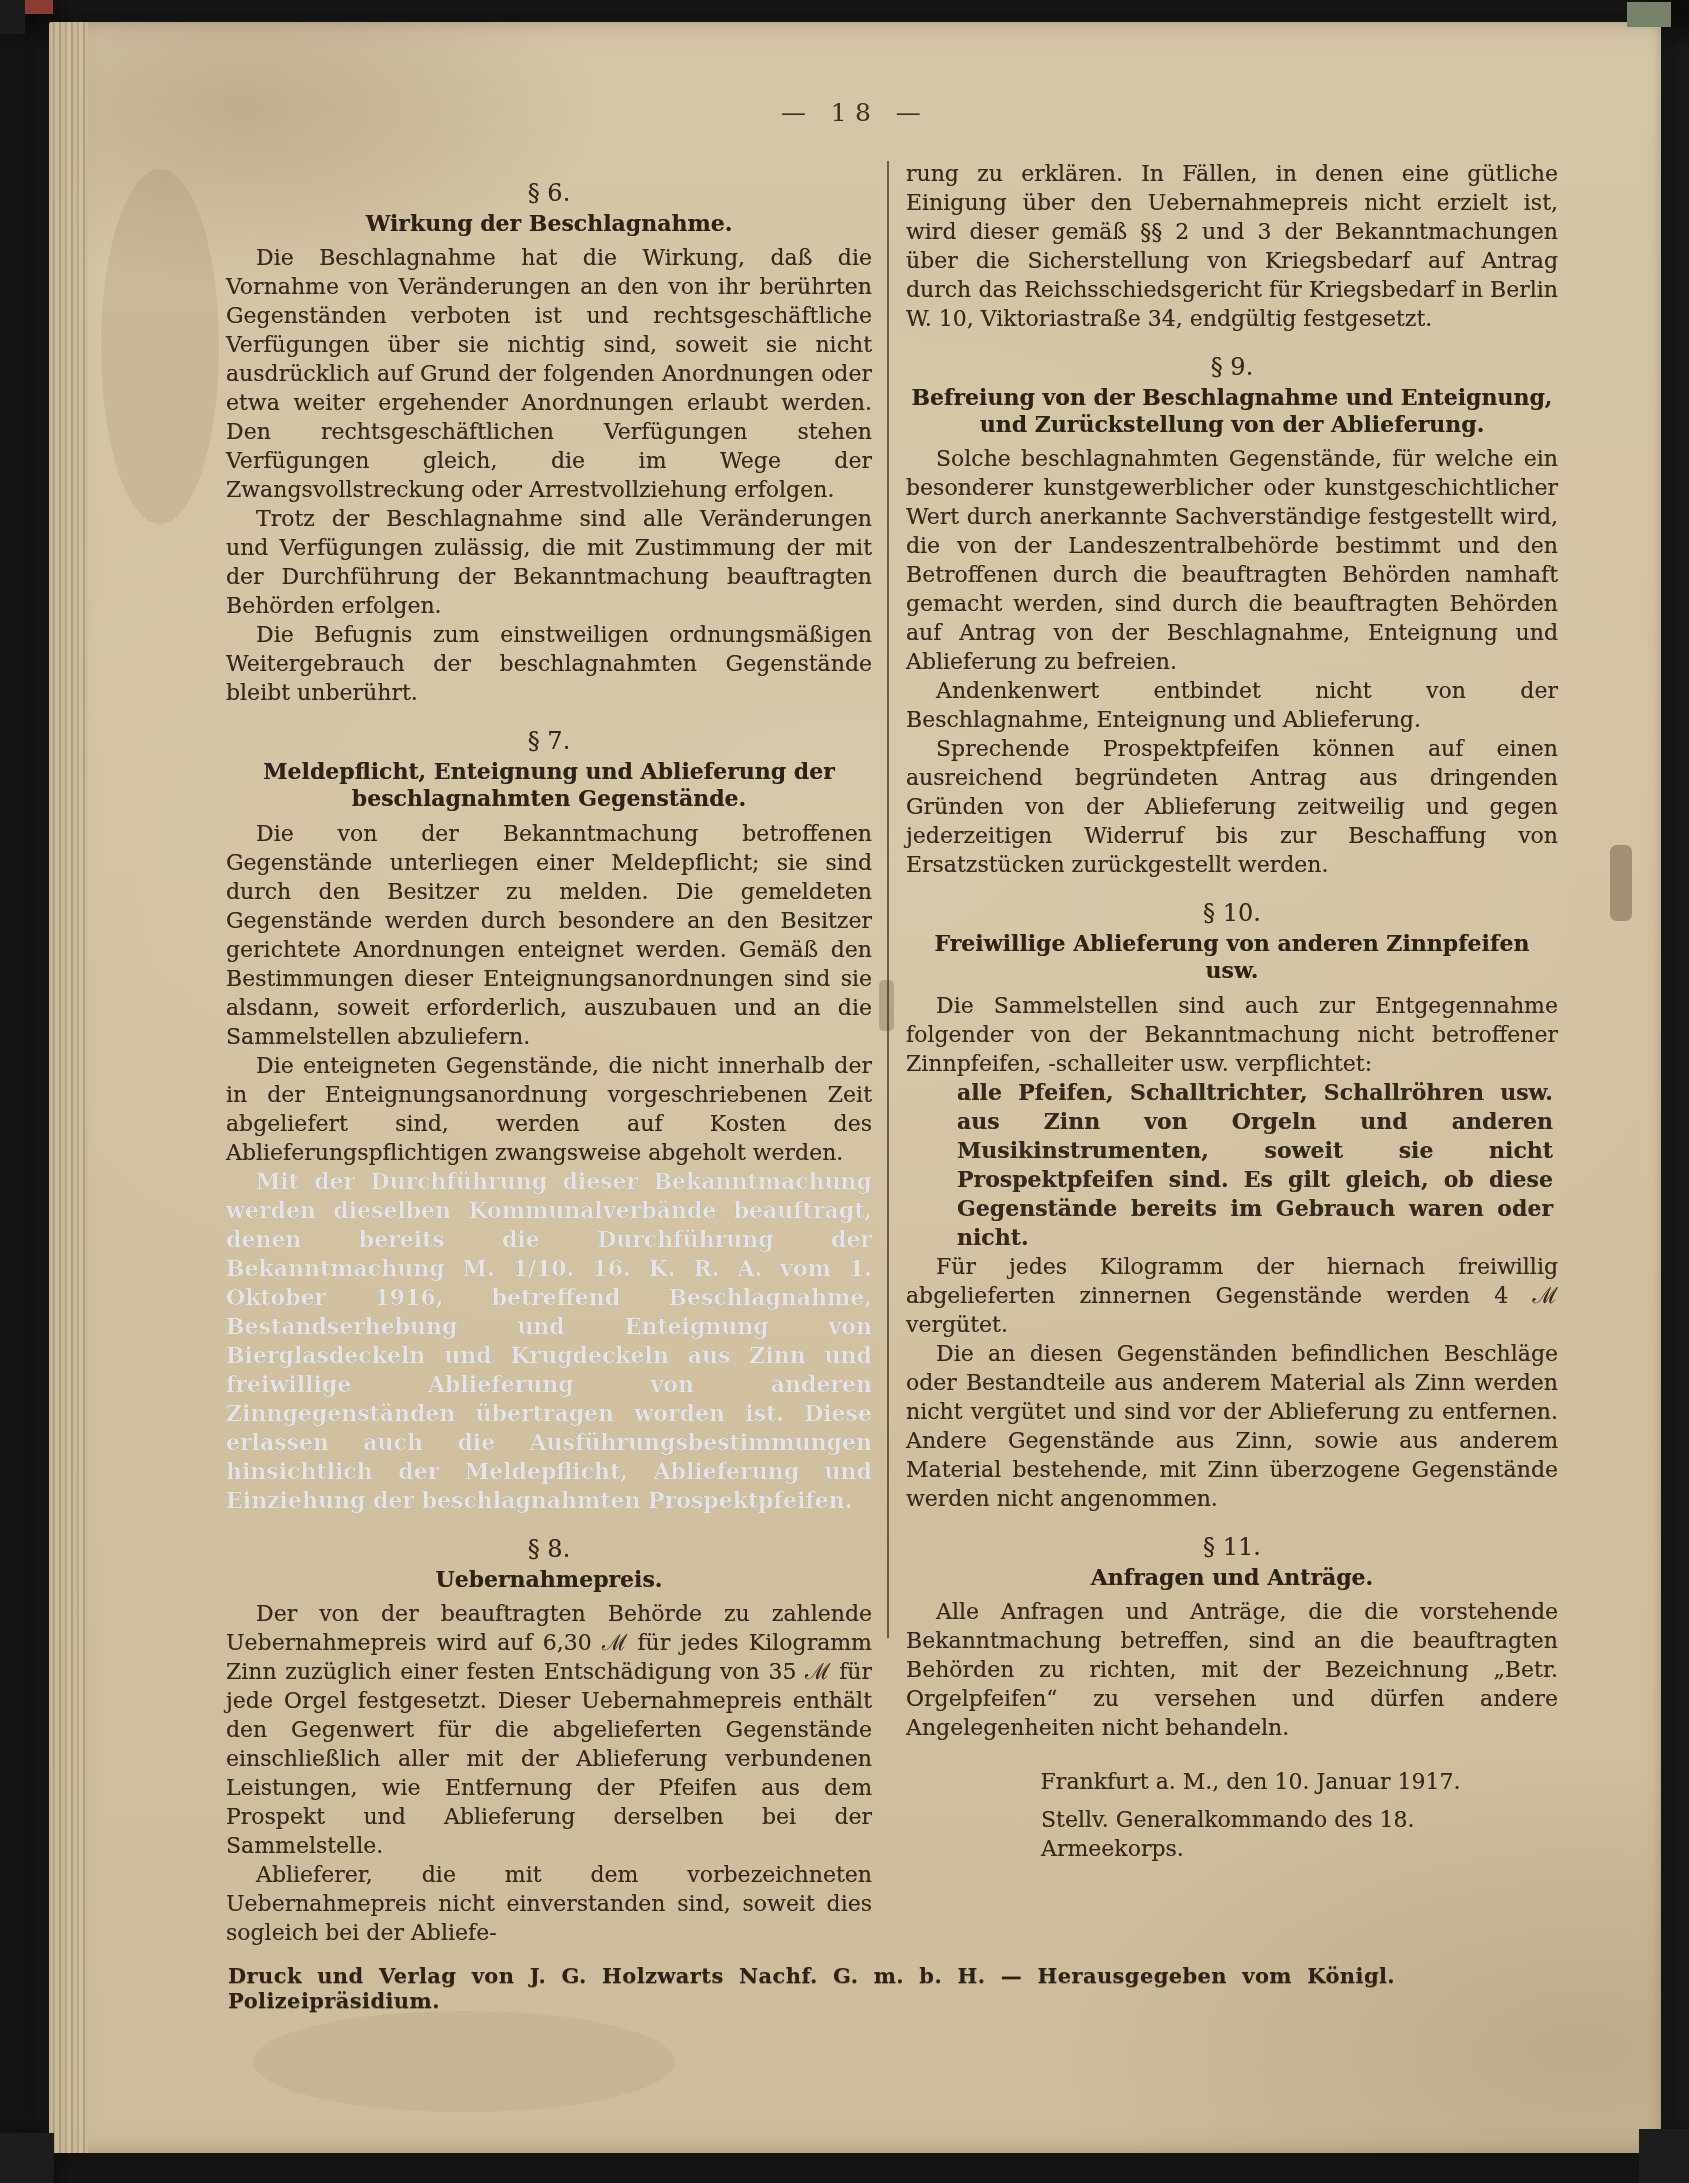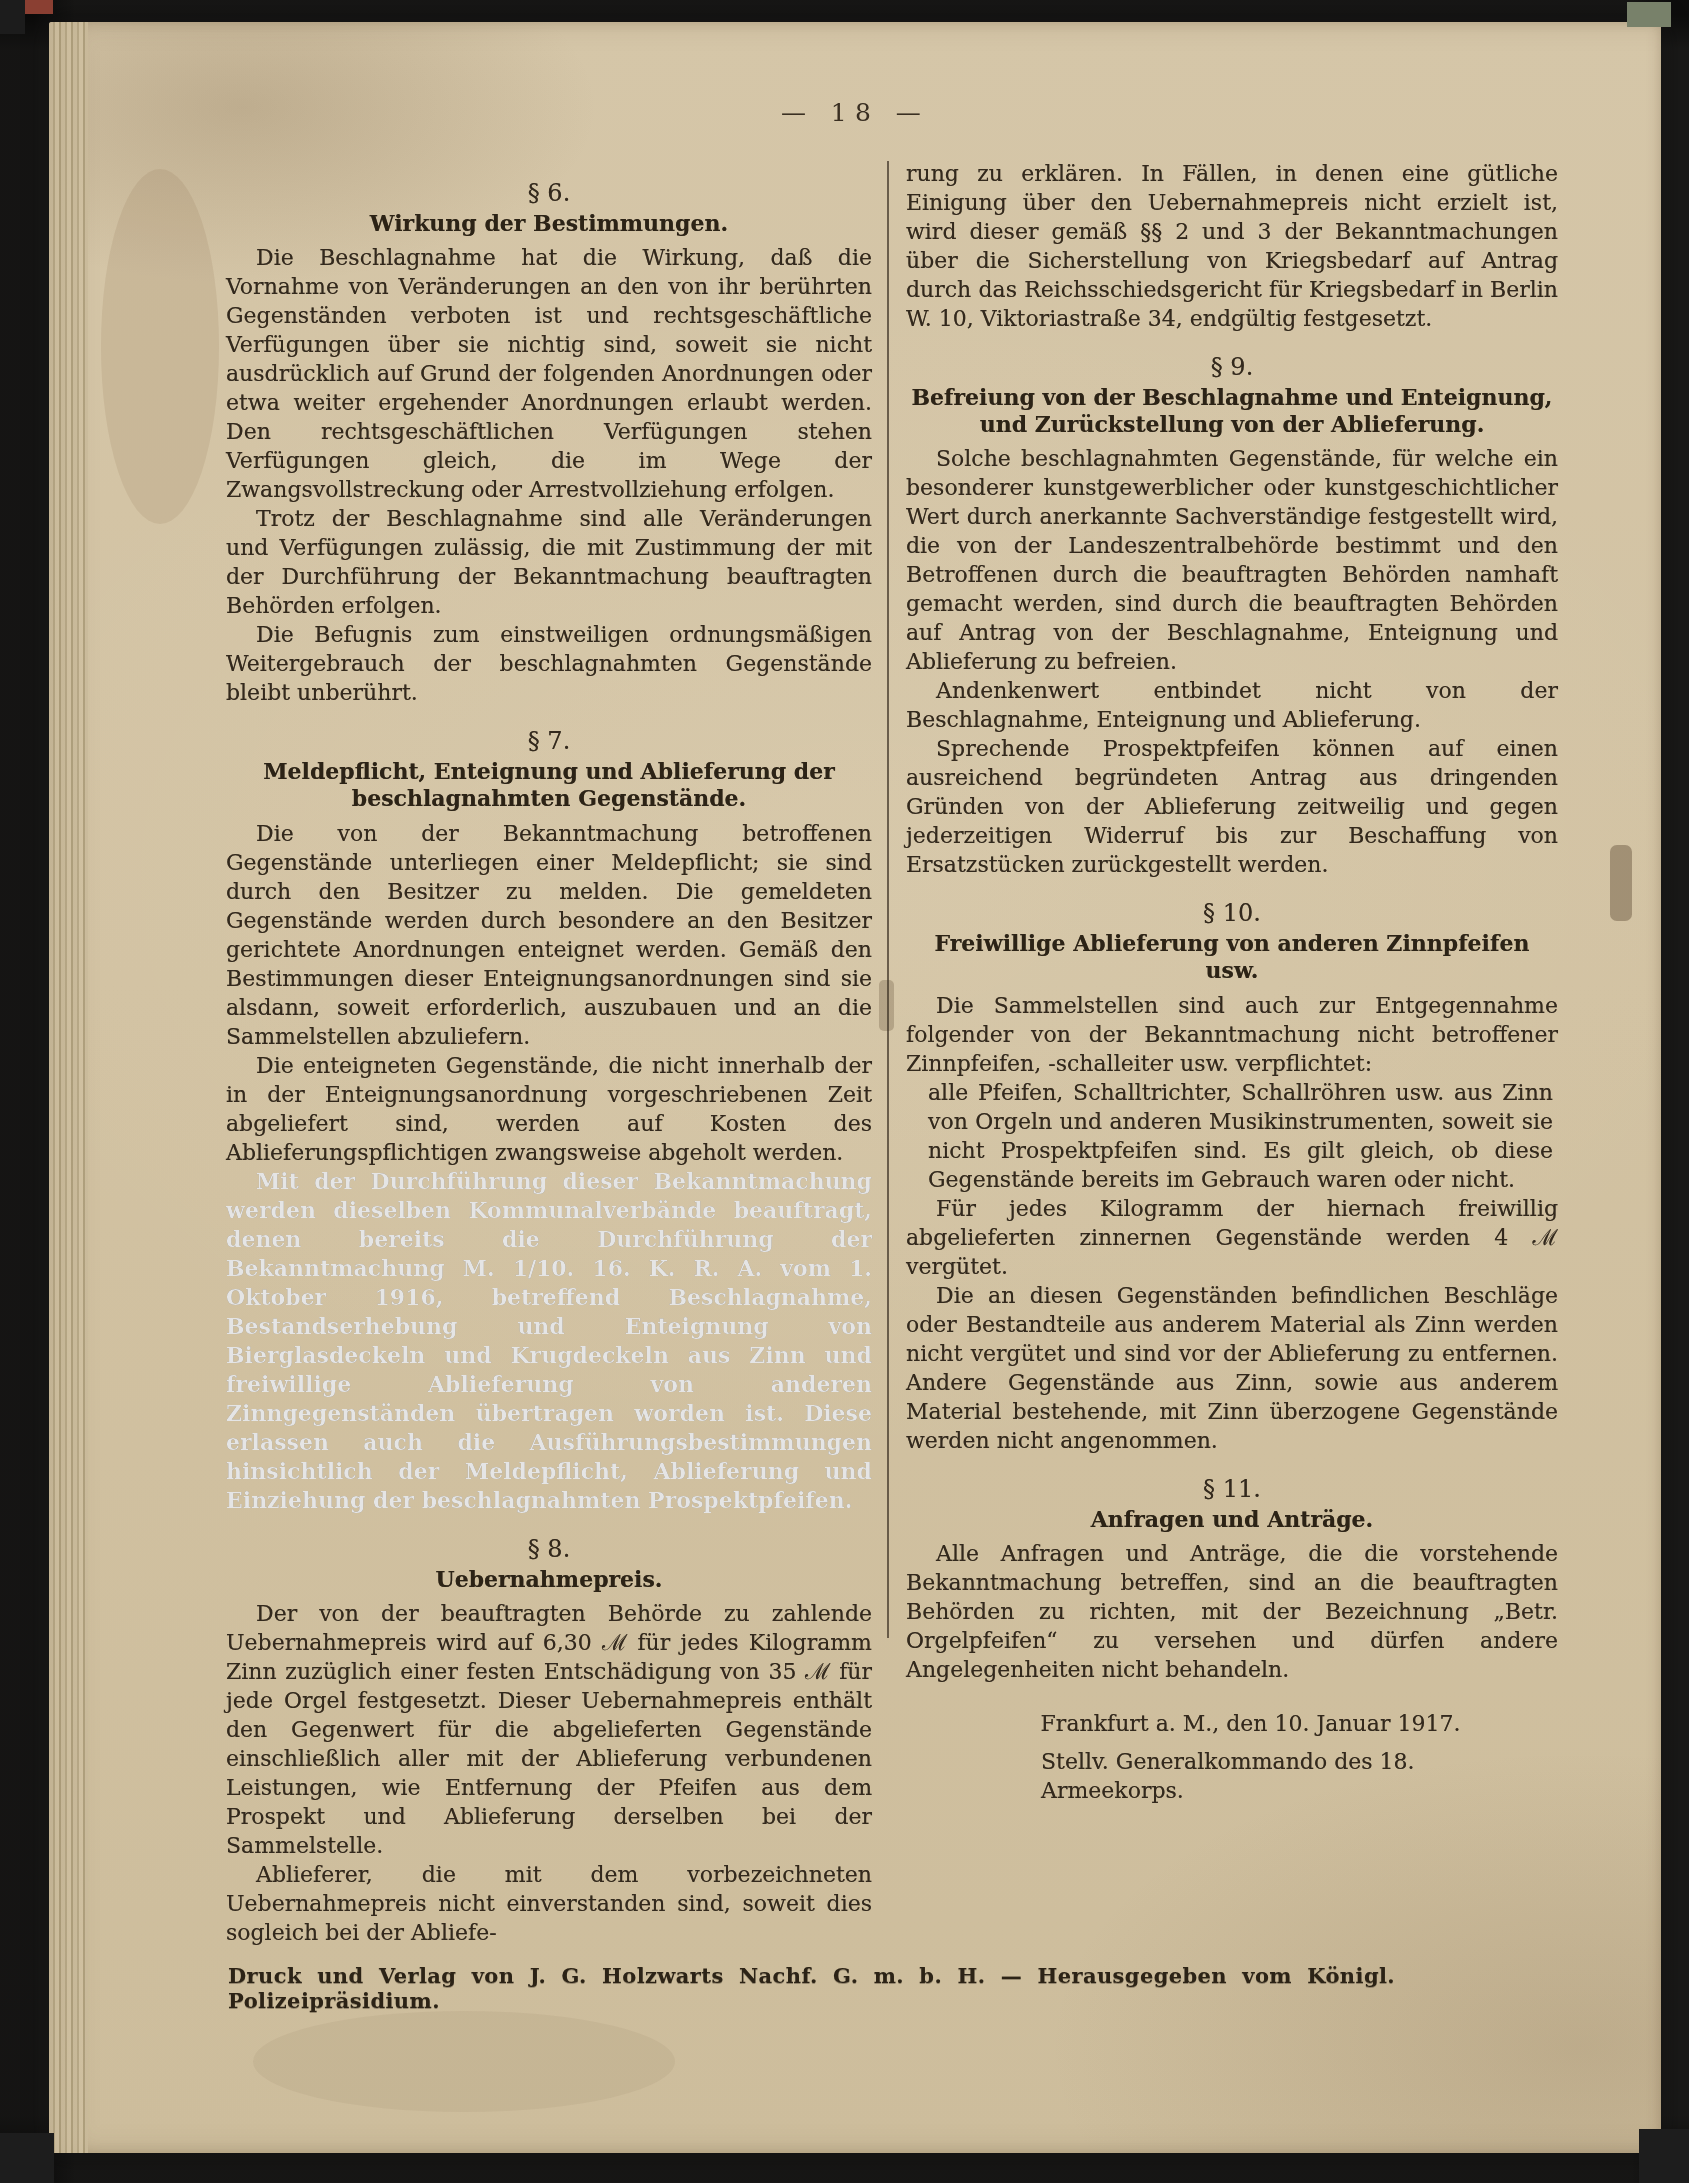--- a/index.html
+++ b/index.html
@@ -51,21 +51,21 @@
   .sec-num{
     text-align:center;margin:20px 0 1.7px 0;font-size:24px;text-indent:0;
   }
   .sec-title{
     text-align:center;font-weight:bold;margin:0 0 6.8px 0;font-size:22px;line-height:27px;text-indent:0;
     color:#2c2316;
   }
   .para{margin:0;text-indent:30px;}
   .para.cont{text-indent:0;}
   .para.bold{font-weight:bold;color:#e5e5e5;}
-  .para.block{margin-left:22px;margin-right:5px;text-indent:0;}
+  .para.block{margin-left:51px;margin-right:5px;text-indent:0;font-weight:bold;}
   .closing-date{margin:25px 0 0 0;text-indent:37px;text-align:center;}
   .closing-signature{margin:8.4px 0 0 0;padding-left:135px;text-align:left;text-indent:0;}
   .footer-line{
     position:absolute;left:228px;top:1935px;width:1305px;
     font-weight:bold;font-size:21px;color:#2c2316;letter-spacing:0.4px;word-spacing:7.6px;
     text-shadow:0 0.8px 0 rgba(44,35,22,.35);
     margin-top:28px;
   }
 </style>
 </head>
@@ -84,21 +84,21 @@
 
 <div class="stain" style="left:101px;top:169px;width:118px;height:355px;background:rgba(120,90,55,.12);"></div>
 <div class="stain" style="left:1610px;top:845px;width:22px;height:76px;background:rgba(70,50,30,.35);border-radius:6.8px;"></div>
 <div class="stain" style="left:879px;top:980px;width:15px;height:51px;background:rgba(80,60,35,.25);border-radius:5px;"></div>
 <div class="stain" style="left:253px;top:2011px;width:422px;height:101px;background:rgba(120,95,60,.08);"></div>
 
 <div class="page-number">—  18  —</div>
 
 <div class="column col-left">
     <div class="sec-num">§ 6.</div>
-    <div class="sec-title">Wirkung der Bestimmungen.</div>
+    <div class="sec-title">Wirkung der Beschlagnahme.</div>
     <p class="para">Die Beschlagnahme hat die Wirkung, daß die Vornahme von Veränderungen an den von ihr berührten Gegenständen verboten ist und rechtsgeschäftliche Verfügungen über sie nichtig sind, soweit sie nicht ausdrücklich auf Grund der folgenden Anordnungen oder etwa weiter ergehender Anordnungen erlaubt werden. Den rechtsgeschäftlichen Verfügungen stehen Verfügungen gleich, die im Wege der Zwangsvollstreckung oder Arrestvollziehung erfolgen.</p>
     <p class="para">Trotz der Beschlagnahme sind alle Veränderungen und Verfügungen zulässig, die mit Zustimmung der mit der Durchführung der Bekanntmachung beauftragten Behörden erfolgen.</p>
     <p class="para">Die Befugnis zum einstweiligen ordnungsmäßigen Weitergebrauch der beschlagnahmten Gegenstände bleibt unberührt.</p>
     <div class="sec-num">§ 7.</div>
     <div class="sec-title">Meldepflicht, Enteignung und Ablieferung der beschlagnahmten Gegenstände.</div>
     <p class="para">Die von der Bekanntmachung betroffenen Gegenstände unterliegen einer Meldepflicht; sie sind durch den Besitzer zu melden. Die gemeldeten Gegenstände werden durch besondere an den Besitzer gerichtete Anordnungen enteignet werden. Gemäß den Bestimmungen dieser Enteignungsanordnungen sind sie alsdann, soweit erforderlich, auszubauen und an die Sammelstellen abzuliefern.</p>
     <p class="para">Die enteigneten Gegenstände, die nicht innerhalb der in der Enteignungsanordnung vorgeschriebenen Zeit abgeliefert sind, werden auf Kosten des Ablieferungspflichtigen zwangsweise abgeholt werden.</p>
     <p class="para bold">Mit der Durchführung dieser Bekanntmachung werden dieselben Kommunalverbände beauftragt, denen bereits die Durchführung der Bekanntmachung M. 1/10. 16. K. R. A. vom 1. Oktober 1916, betreffend Beschlagnahme, Bestandserhebung und Enteignung von Bierglasdeckeln und Krugdeckeln aus Zinn und freiwillige Ablieferung von anderen Zinngegenständen übertragen worden ist. Diese erlassen auch die Ausführungsbestimmungen hinsichtlich der Meldepflicht, Ablieferung und Einziehung der beschlagnahmten Prospektpfeifen.</p>
     <div class="sec-num">§ 8.</div>
     <div class="sec-title">Uebernahmepreis.</div>

